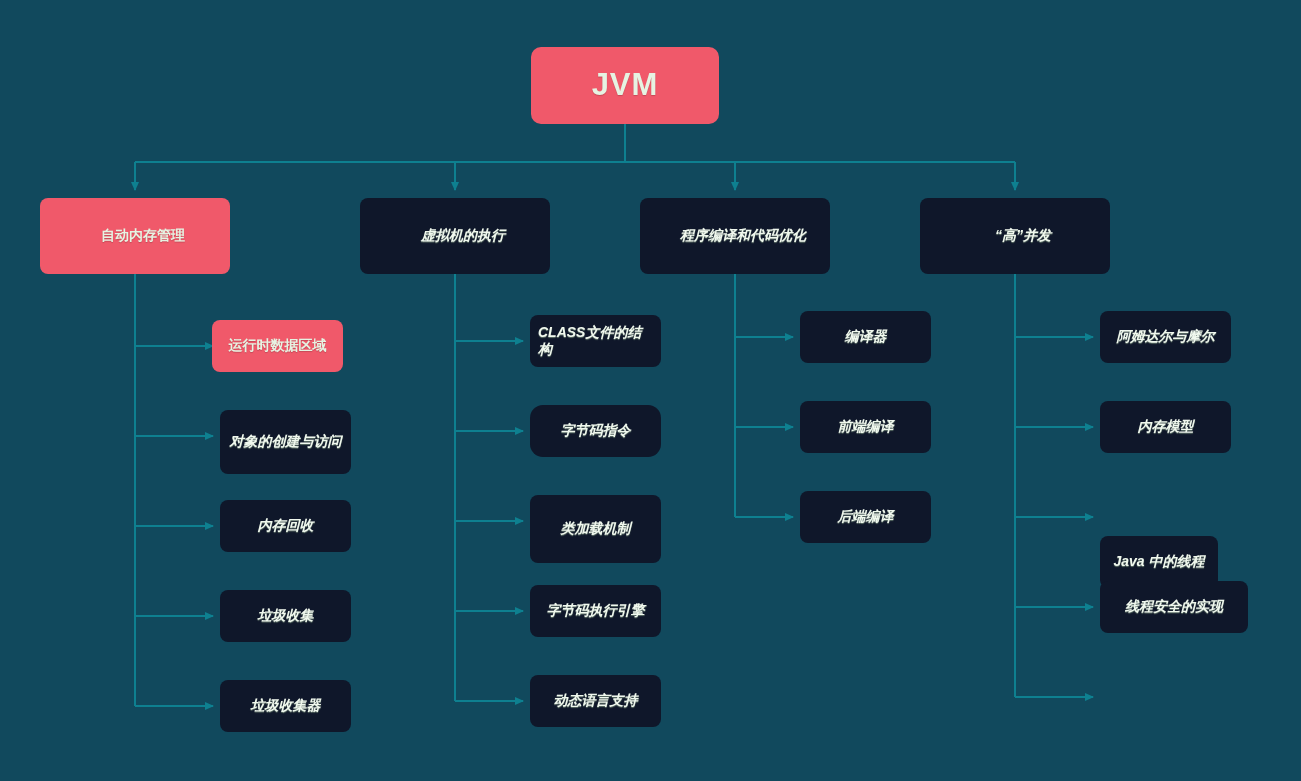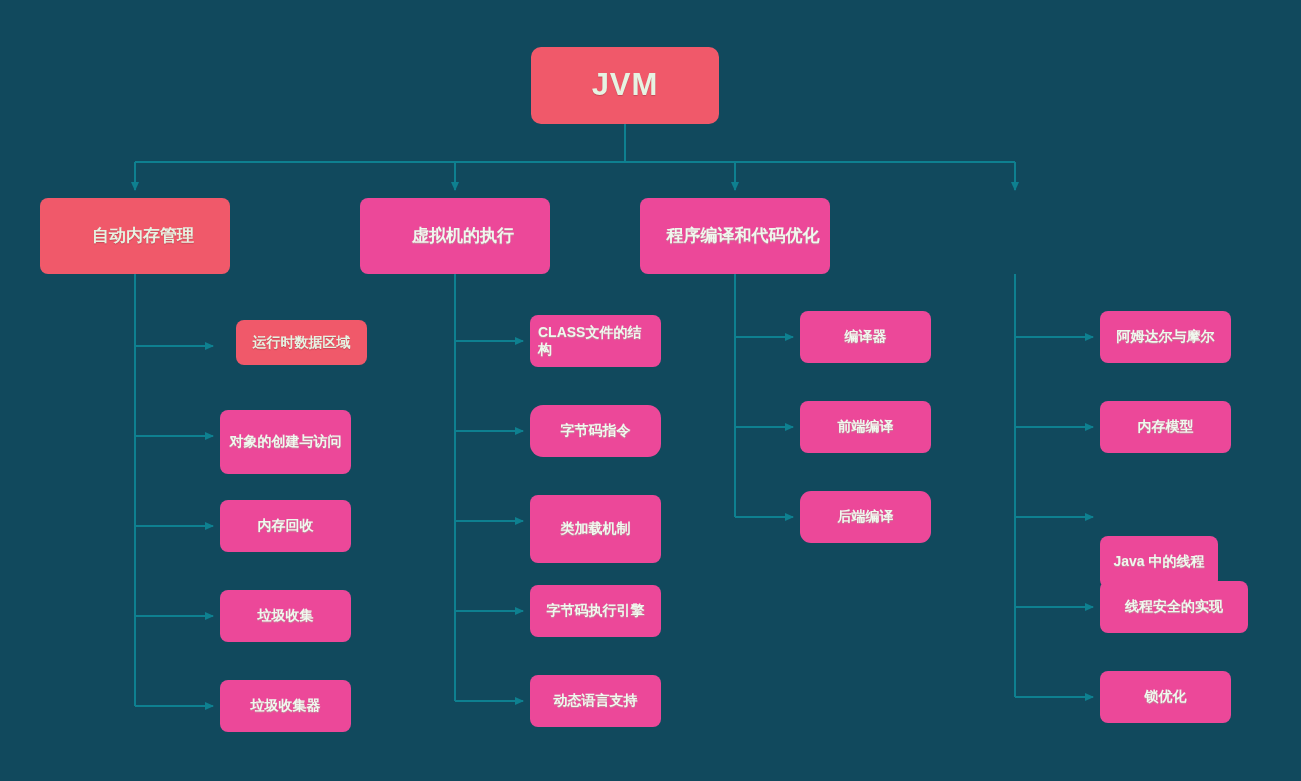--- a/index.html
+++ b/index.html
@@ -32,32 +32,33 @@
     text-align: left;
     line-height: 1.25;
     padding: 4px 8px;
   }
   .node.red {
     background: #f0596a;
     color: #e6f3e2;
     text-shadow: 0 1px 1px rgba(0,0,0,0.18);
   }
   .node.green {
-    background: #ec4899;
+    background: #0f172a;
     color: #f0f8ee;
     text-shadow: 0 1px 1px rgba(160,190,155,0.55);
+    font-style: italic;
   }
   .node.root {
     font-size: 31px;
     font-weight: bold;
     letter-spacing: 1px;
     border-radius: 10px;
   }
   .node.lvl2 {
-    font-size: 17px;
+    font-size: 14px;
     font-weight: bold;
     padding-left: 24px;
   }
   .node.lvl3 {
     font-size: 14px;
     font-weight: bold;
   }
 </style>
 </head>
 <body>
@@ -110,36 +111,36 @@
   </svg>
 
   <div class="node red root" style="left:531px; top:47px; width:188px; height:77px;">JVM</div>
 
   <div class="node red lvl2" style="left:40px; top:198px; width:190px; height:76px;">自动内存管理</div>
 
   <div class="node green lvl2" style="left:360px; top:198px; width:190px; height:76px;">虚拟机的执行</div>
 
   <div class="node green lvl2" style="left:640px; top:198px; width:190px; height:76px;">程序编译和代码优化</div>
 
+  <div class="node green lvl2" style="left:920px; top:198px; width:190px; height:76px;">“高”并发</div>
 
-  <div class="node red lvl3" style="left:236px; top:320px; width:131px; height:45px;">运行时数据区域</div>
+  <div class="node red lvl3" style="left:212px; top:320px; width:131px; height:52px;">运行时数据区域</div>
   <div class="node green lvl3" style="left:220px; top:410px; width:131px; height:64px;">对象的创建与访问</div>
   <div class="node green lvl3" style="left:220px; top:500px; width:131px; height:52px;">内存回收</div>
   <div class="node green lvl3" style="left:220px; top:590px; width:131px; height:52px;">垃圾收集</div>
   <div class="node green lvl3" style="left:220px; top:680px; width:131px; height:52px;">垃圾收集器</div>
 
   <div class="node green lvl3" style="left:530px; top:315px; width:131px; height:52px;">CLASS文件的结构</div>
   <div class="node green lvl3" style="left:530px; top:405px; width:131px; height:52px;border-radius:13px;">字节码指令</div>
   <div class="node green lvl3" style="left:530px; top:495px; width:131px; height:68px;">类加载机制</div>
   <div class="node green lvl3" style="left:530px; top:585px; width:131px; height:52px;">字节码执行引擎</div>
   <div class="node green lvl3" style="left:530px; top:675px; width:131px; height:52px;">动态语言支持</div>
 
   <div class="node green lvl3" style="left:800px; top:311px; width:131px; height:52px;">编译器</div>
   <div class="node green lvl3" style="left:800px; top:401px; width:131px; height:52px;">前端编译</div>
-  <div class="node green lvl3" style="left:800px; top:491px; width:131px; height:52px;border-radius:11px;">后端编译</div>
+  <div class="node green lvl3" style="left:800px; top:491px; width:131px; height:52px;">后端编译</div>
 
   <div class="node green lvl3" style="left:1100px; top:311px; width:131px; height:52px;">阿姆达尔与摩尔</div>
   <div class="node green lvl3" style="left:1100px; top:401px; width:131px; height:52px;">内存模型</div>
   <div class="node green lvl3" style="left:1100px; top:491px; width:118px; height:52px;margin-top:45px;">Java 中的线程</div>
   <div class="node green lvl3" style="left:1100px; top:581px; width:148px; height:52px;">线程安全的实现</div>
-  <div class="node green lvl3" style="left:1100px; top:671px; width:131px; height:52px;">锁优化</div>
 
 </div>
 
 </body></html>

